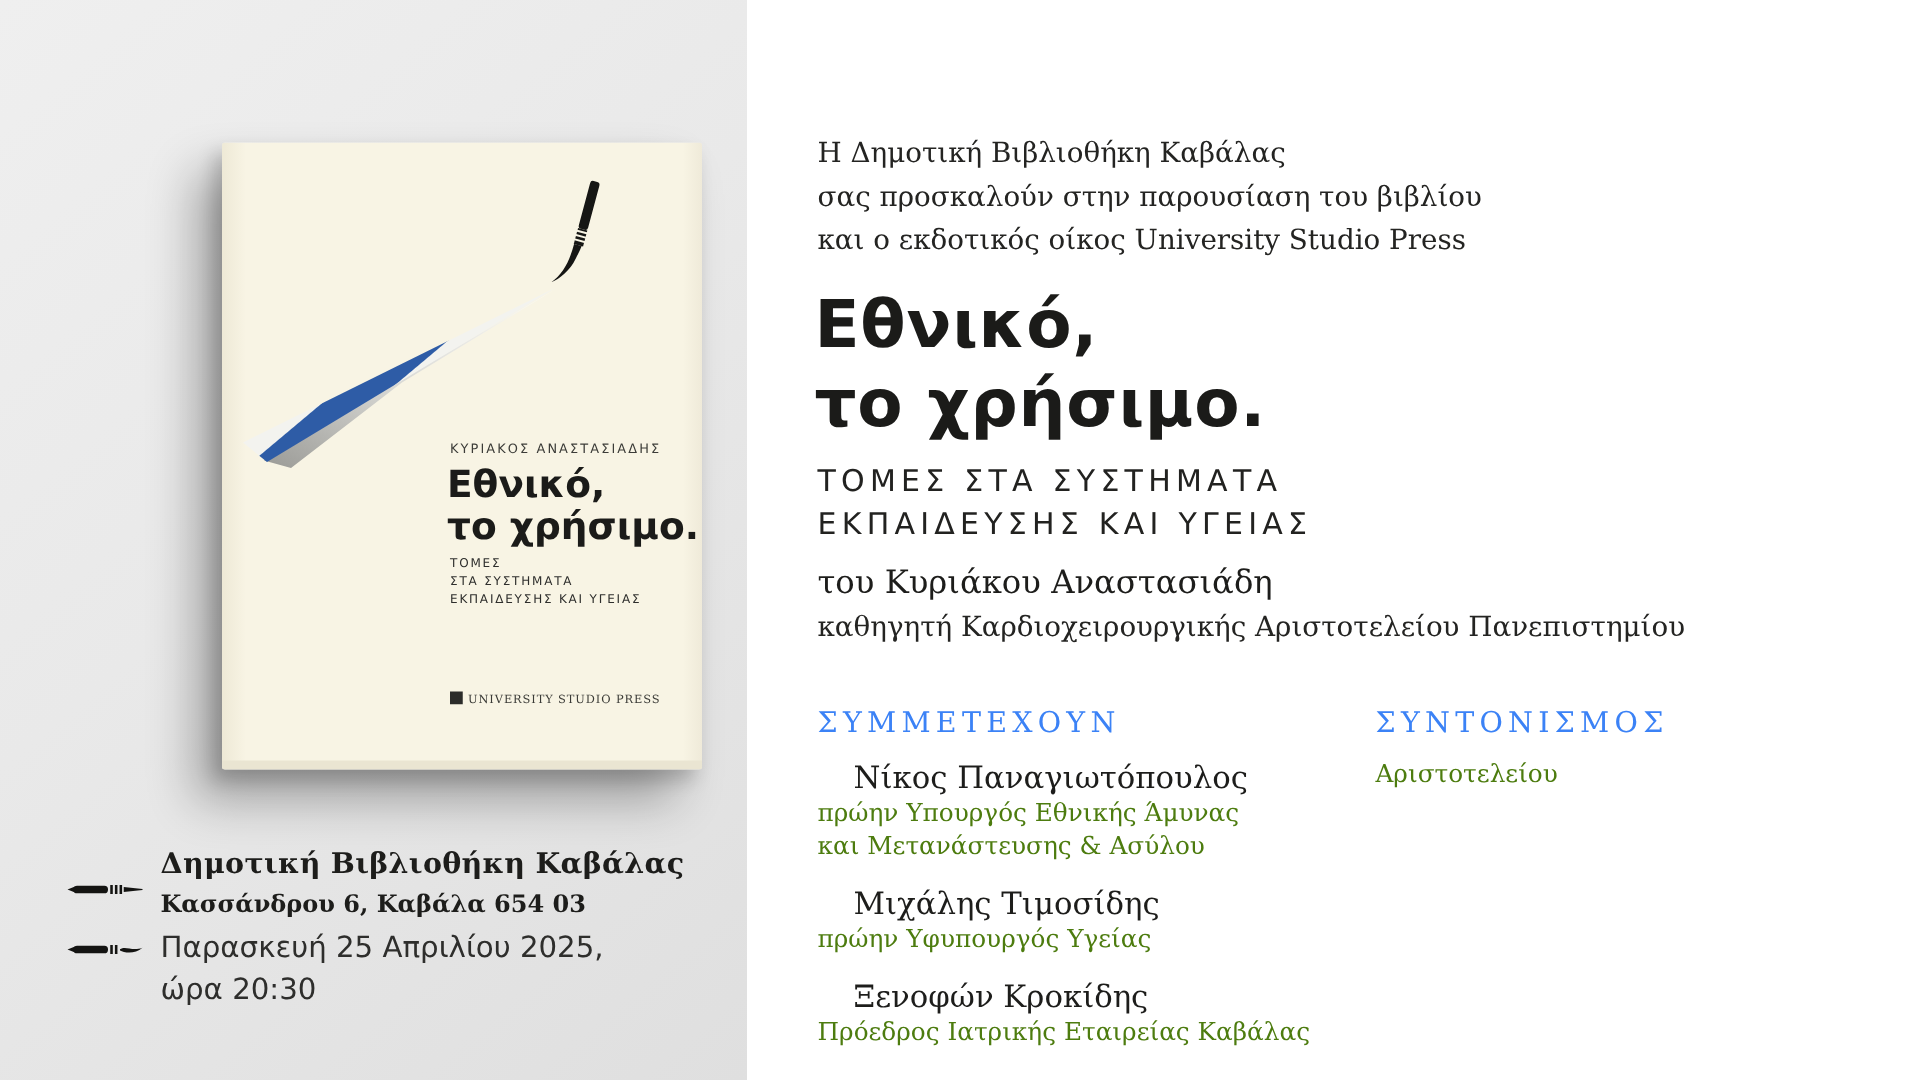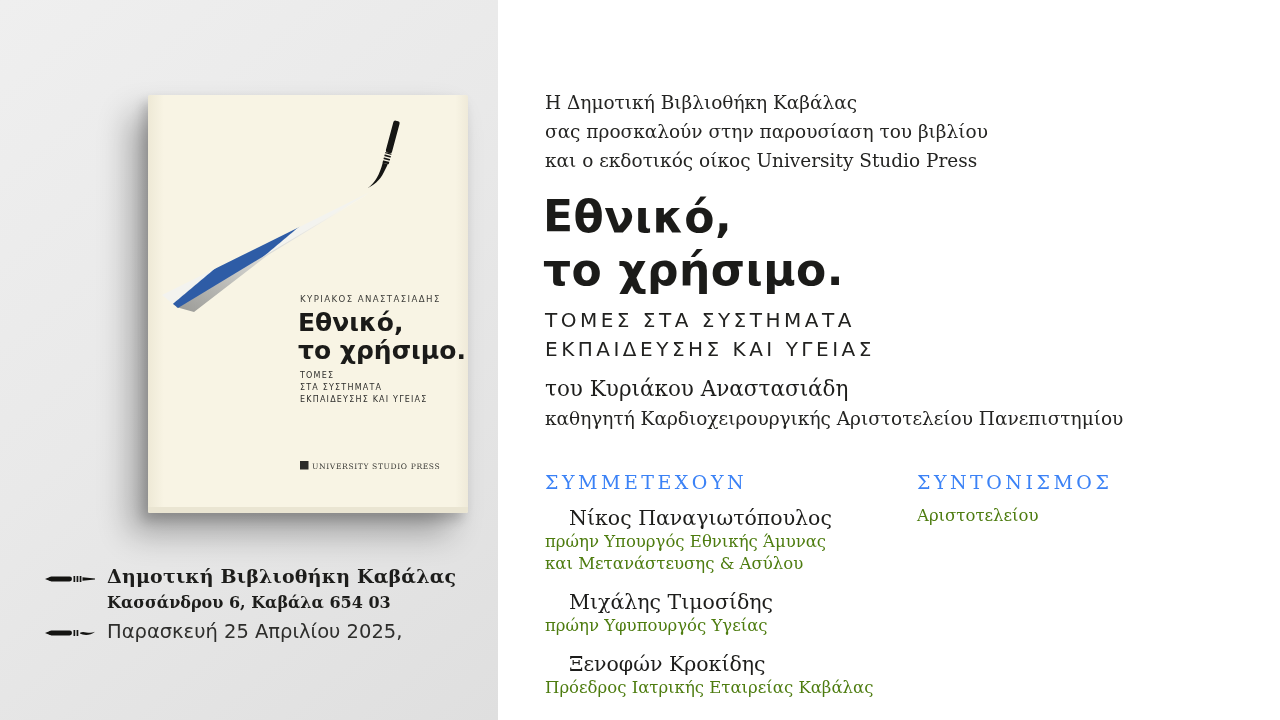--- a/index.html
+++ b/index.html
@@ -21,21 +21,21 @@
   .book {
     position:absolute; left:100px; top:95px; width:320px; height:418px;
     border-radius:2px;
     box-shadow:-18px 20px 32px rgba(0,0,0,0.30), -5px 7px 12px rgba(0,0,0,0.18);
     margin-left:48px;
   }
   .book svg { display:block; width:320px; height:418px; border-radius:2px; }
   
   .event-row { position:absolute; left:44px; display:flex; align-items:flex-start; }
   .event-row .bullet { flex:0 0 52px; margin-top:9px; margin-right:11px; }
-  .venue-row { top:564px; }
+  .venue-row { top:564px;align-items:center; }
   .date-row  { top:618px; }
   .venue-name { font-weight:bold; font-size:19px; line-height:24px; letter-spacing:0.2px; }
   .venue-address { font-weight:bold; font-size:16px; line-height:21px; margin-top:4px; }
   .date-line, .time-line {
     font-family:"DejaVu Sans", sans-serif; font-size:19.5px; line-height:28px; color:#2e2e2c;
   }
   
   .intro { position:absolute; left:47px; top:88px; font-size:18.5px; line-height:29px; color:#242422; }
   .main-title {
     position:absolute; left:45px; top:190px;
@@ -131,20 +131,21 @@
   <div class="event-row date-row">
     <svg class="bullet" viewBox="0 0 52 12" xmlns="http://www.w3.org/2000/svg">
       <polygon points="1,6 6,4 6,8" fill="#141412"></polygon>
       <rect x="5" y="3.5" width="23" height="5" rx="2.4" fill="#141412"></rect>
       <rect x="29.5" y="3" width="1.7" height="6" fill="#141412"></rect>
       <rect x="32.6" y="3" width="1.7" height="6" fill="#141412"></rect>
       <path d="M 36,5.8 C 40,3.2 44,7.5 51,4.8 C 46,9.2 39,8.2 36,6.6 Z" fill="#141412"></path>
     </svg>
     <div>
       <div class="date-line">Παρασκευή 25 Απριλίου 2025,</div>
+      <div class="time-line">ώρα 20:30</div>
     </div>
   </div>
 </div>
 
 <div class="right-panel">
 
   <div class="intro">
     <div>Η Δημοτική Βιβλιοθήκη Καβάλας</div>
     <div>σας προσκαλούν στην παρουσίαση του βιβλίου</div>
     <div>και ο εκδοτικός οίκος University Studio Press</div>

